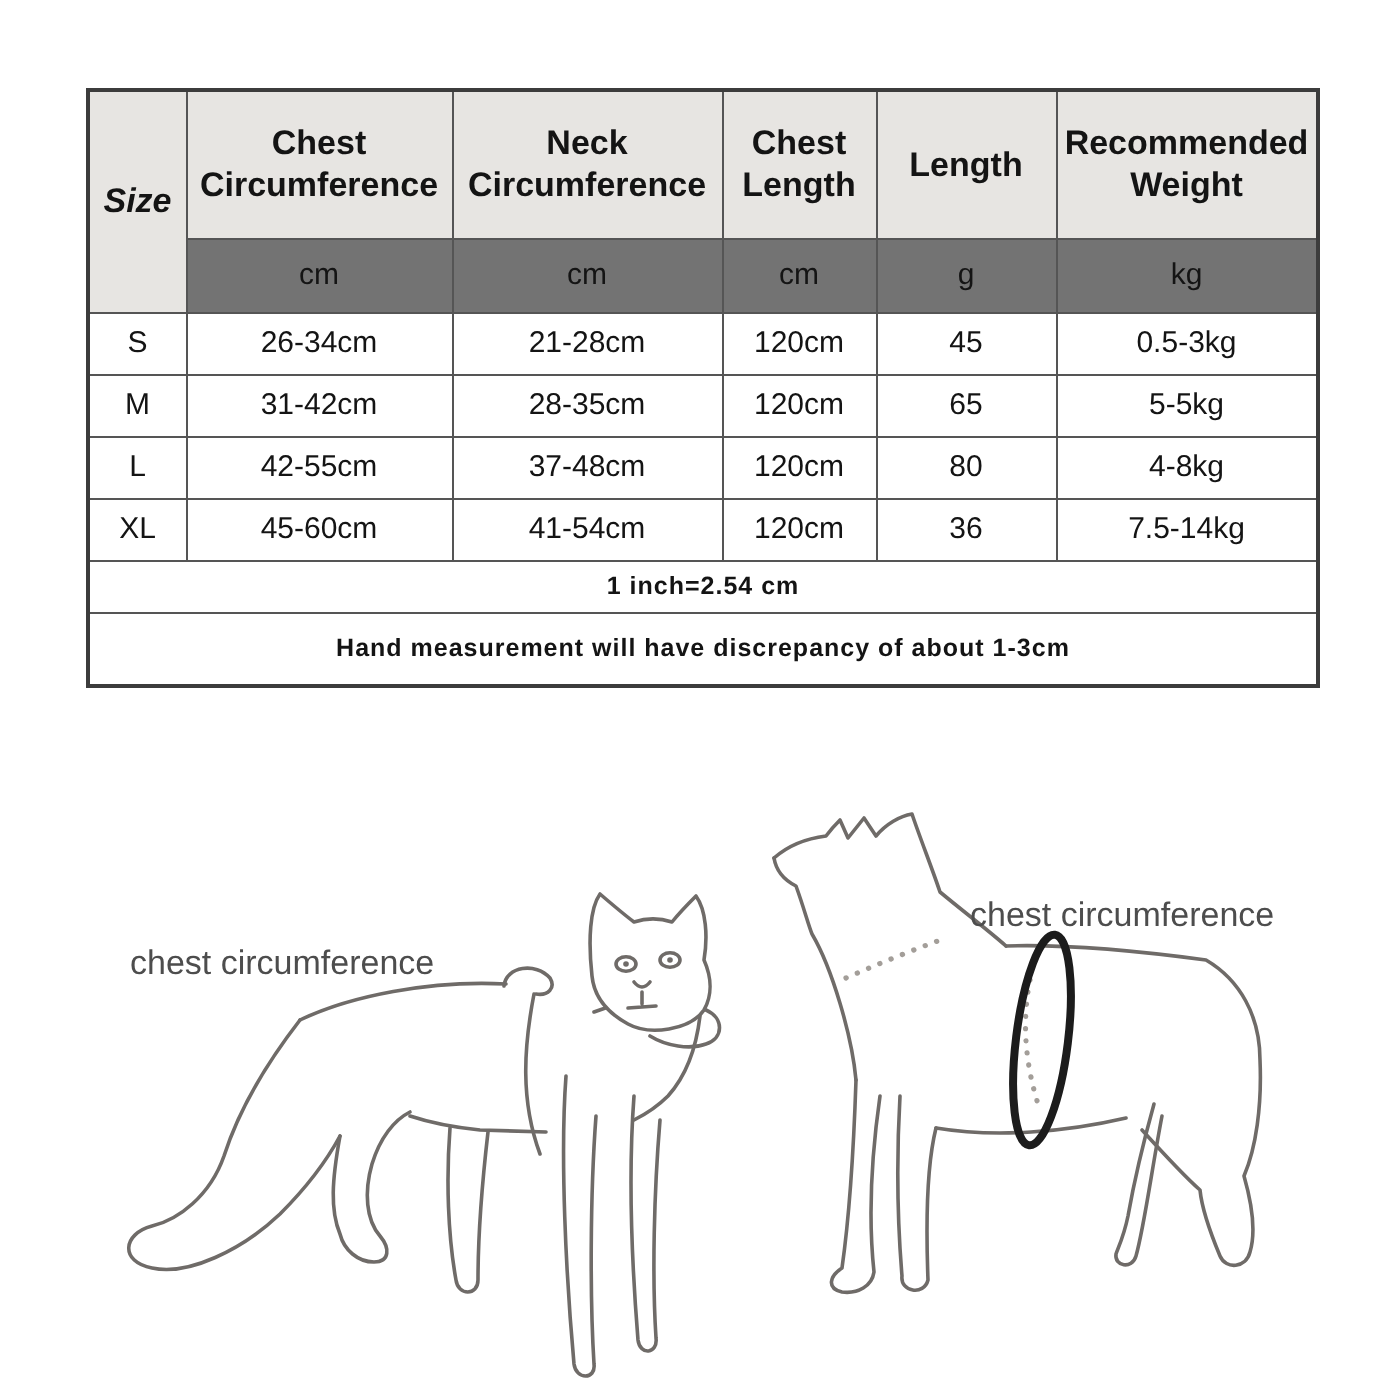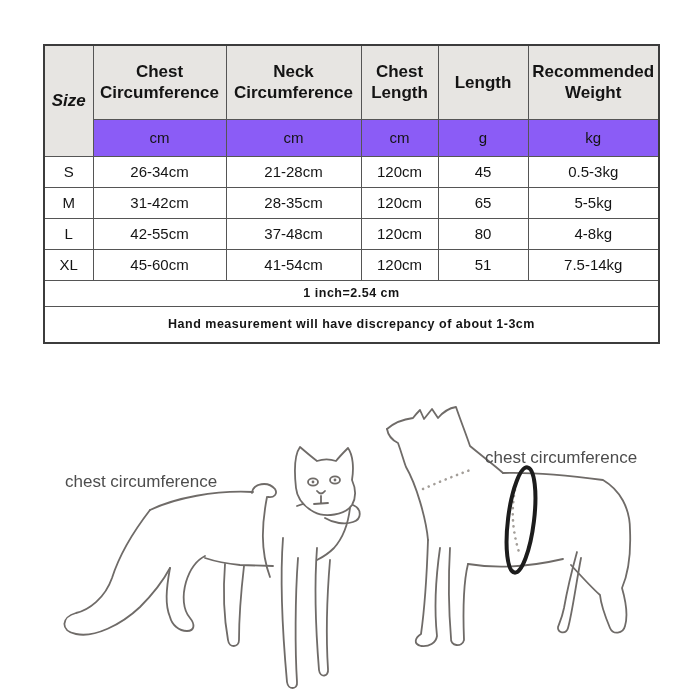--- a/index.html
+++ b/index.html
@@ -20,21 +20,21 @@
     padding:0 2px;
     font-size:15px;color:#141414;
   }
   tr.hdr{height:74px;}
   tr.hdr th{
     background:#e7e5e2;
     font-size:17px;font-weight:bold;line-height:1.25;
   }
   th.size-head{background:#e7e5e2;font-size:17px;font-weight:bold;font-style:italic;}
   tr.units{height:37px;}
-  tr.units td{background:#8b5cf6;font-weight:normal;}
+  tr.units td{background:#737373;font-weight:normal;}
   tr.data{height:31px;}
   tr.note-row td{
     font-family:Liberation Sans, sans-serif;
     font-weight:bold;font-size:12.5px;letter-spacing:0.5px;
   }
   tr.note-row.n1{height:26px;}
   tr.note-row.n2{height:37px;}
   
   .illu{position:absolute;}
   .illu svg{display:block;}
@@ -96,21 +96,21 @@
       <td>37-48cm</td>
       <td>120cm</td>
       <td>80</td>
       <td>4-8kg</td>
     </tr>
     <tr class="data">
       <td>XL</td>
       <td>45-60cm</td>
       <td>41-54cm</td>
       <td>120cm</td>
-      <td>51</td>
+      <td>36</td>
       <td>7.5-14kg</td>
     </tr>
     <tr class="note-row n1">
       <td colspan="6">1 inch=2.54 cm</td>
     </tr>
     <tr class="note-row n2">
       <td colspan="6">Hand measurement will have discrepancy of about 1-3cm</td>
     </tr>
   </tbody>
 </table>

